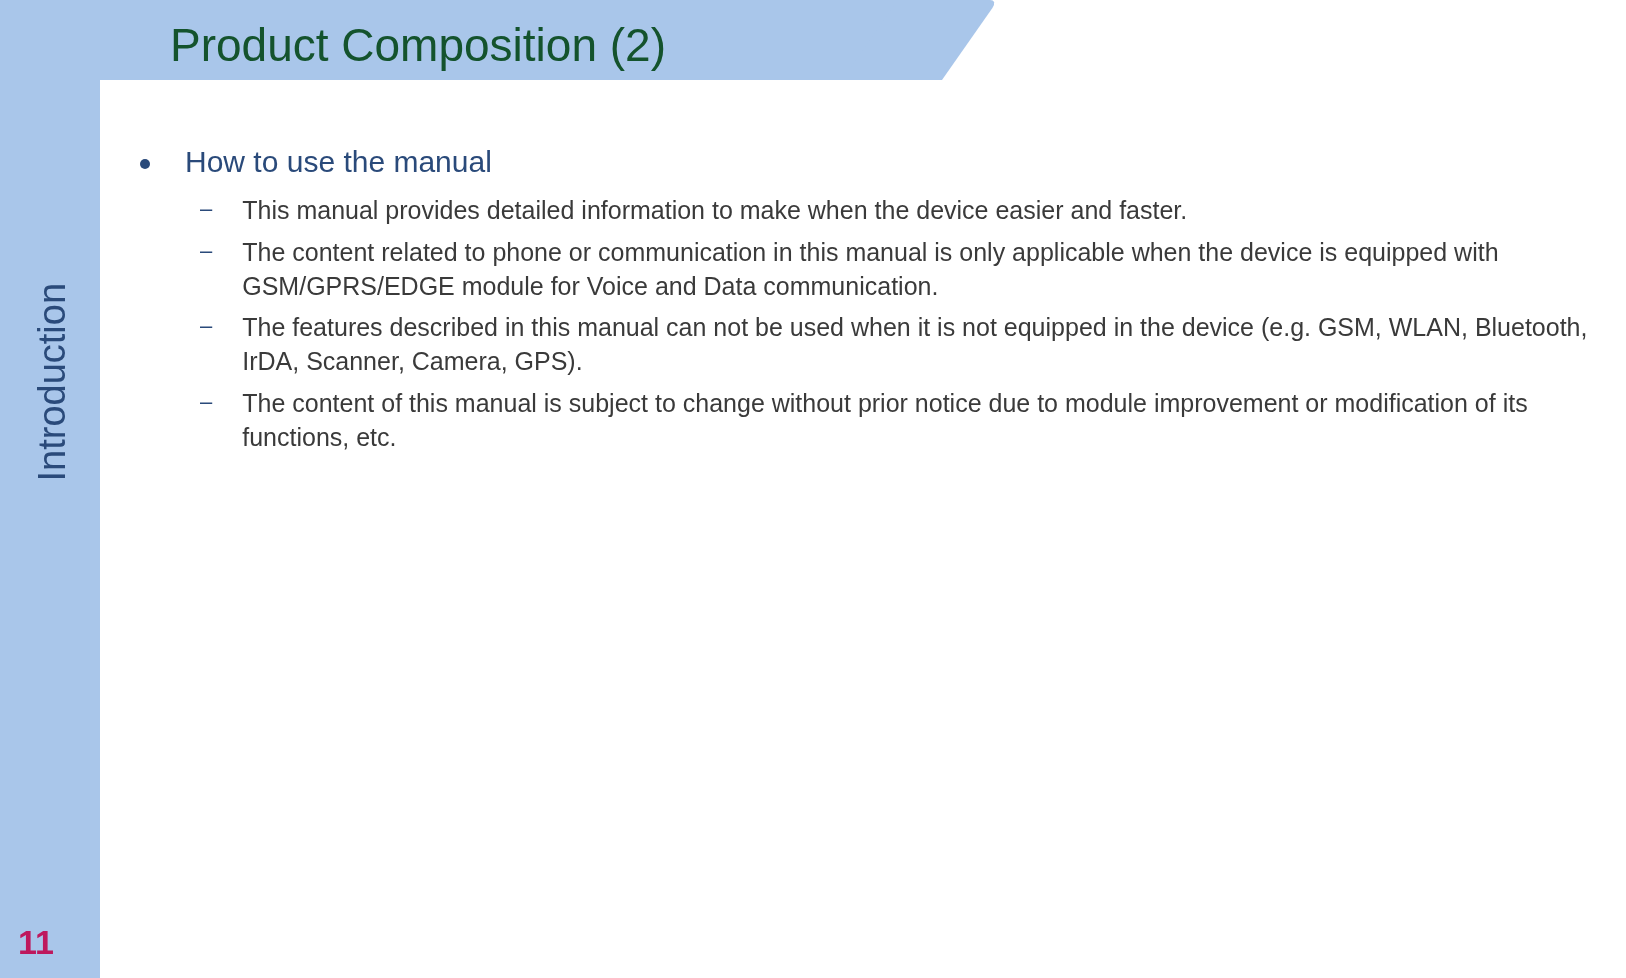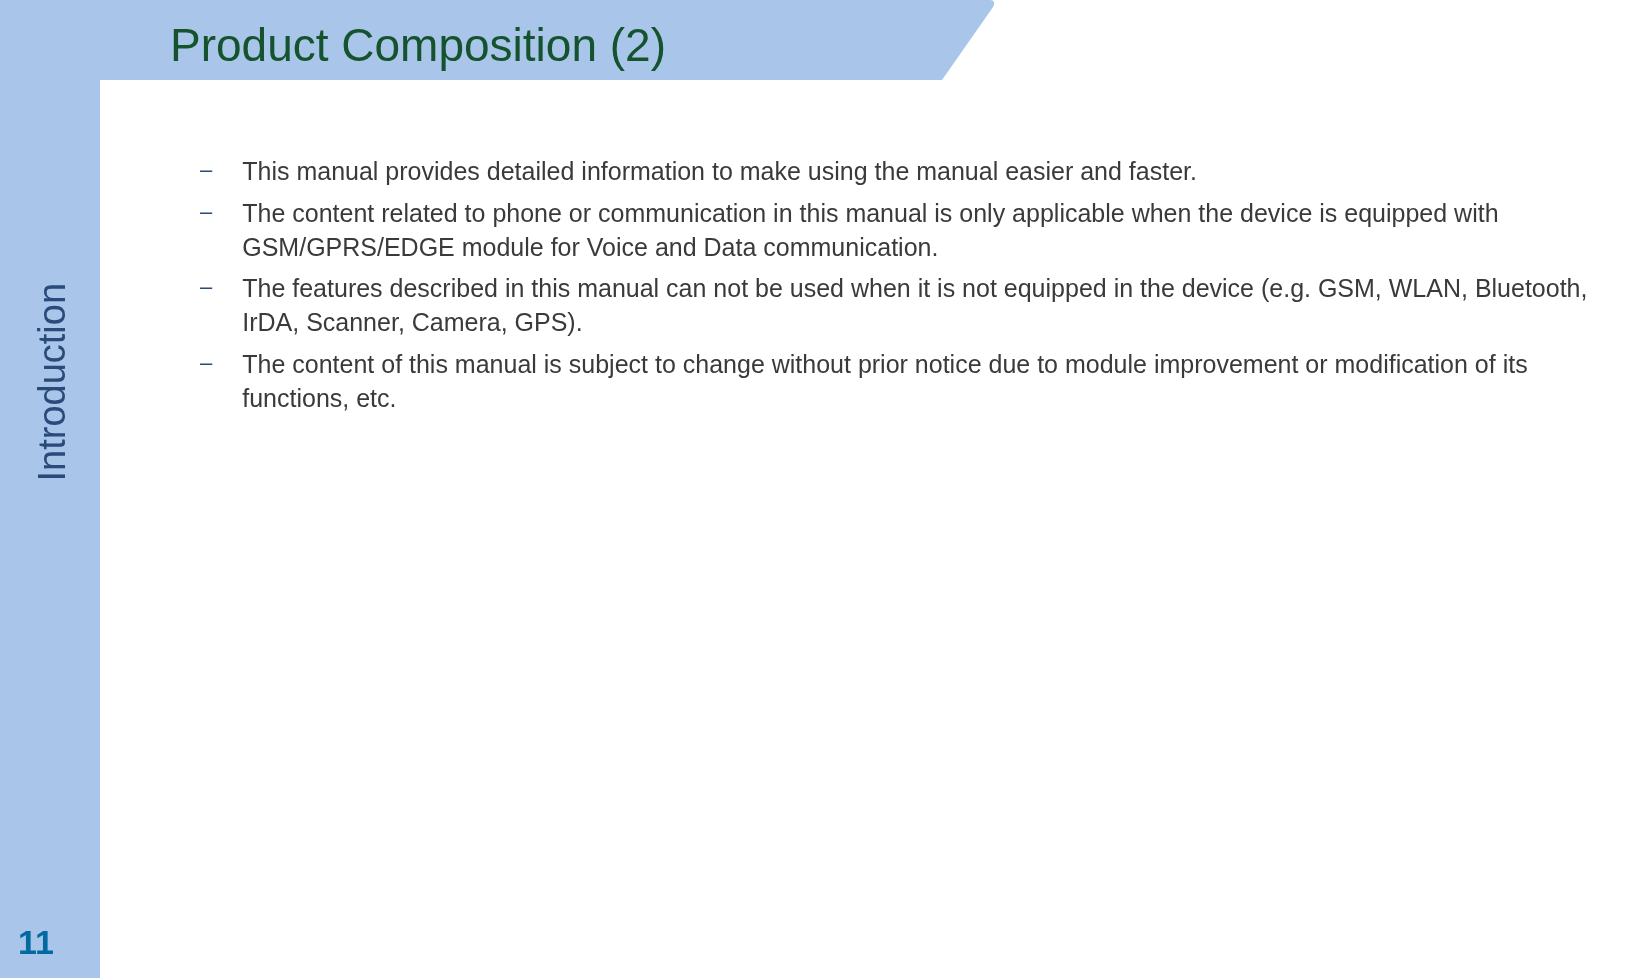--- a/index.html
+++ b/index.html
@@ -90,21 +90,21 @@
       font-family: Tahoma, Verdana, Arial, sans-serif;
     }
     
     
     .page-number {
       position: absolute;
       bottom: 16px;
       left: 18px;
       font-size: 34px;
       font-weight: bold;
-      color: #0369a1;
+      color: #be185d;
       z-index: 10;
     }
     
     
     .bullet-list {
       position: absolute;
       top: 145px;
       left: 140px;
       right: 20px;
       z-index: 10;
@@ -166,24 +166,28 @@
 <div class="sidebar-band"></div>
 <div class="content-area"></div>
 
 <div class="slide-title">Product Composition (2)</div>
 
 <div class="section-label">Introduction</div>
 
 <div class="page-number">11</div>
 
 <div class="bullet-list">
+  <div class="bullet-level1">
+    <div class="bullet-dot"></div>
+    <div class="bullet-level1-text">How to use the manual</div>
+  </div>
   <div class="sub-bullets">
     <div class="bullet-level2">
       <div class="bullet-dash">–</div>
-      <div class="bullet-level2-text">This manual provides detailed information to make using the manual easier and faster.</div>
+      <div class="bullet-level2-text">This manual provides detailed information to make when the device easier and faster.</div>
     </div>
     <div class="bullet-level2">
       <div class="bullet-dash">–</div>
       <div class="bullet-level2-text">The content related to phone or communication in this manual is only applicable when the device is equipped with GSM/GPRS/EDGE module for Voice and Data communication.</div>
     </div>
     <div class="bullet-level2">
       <div class="bullet-dash">–</div>
       <div class="bullet-level2-text">The features described in this manual can not be used when it is not equipped in the device (e.g. GSM, WLAN, Bluetooth, IrDA, Scanner, Camera, GPS).</div>
     </div>
     <div class="bullet-level2">

